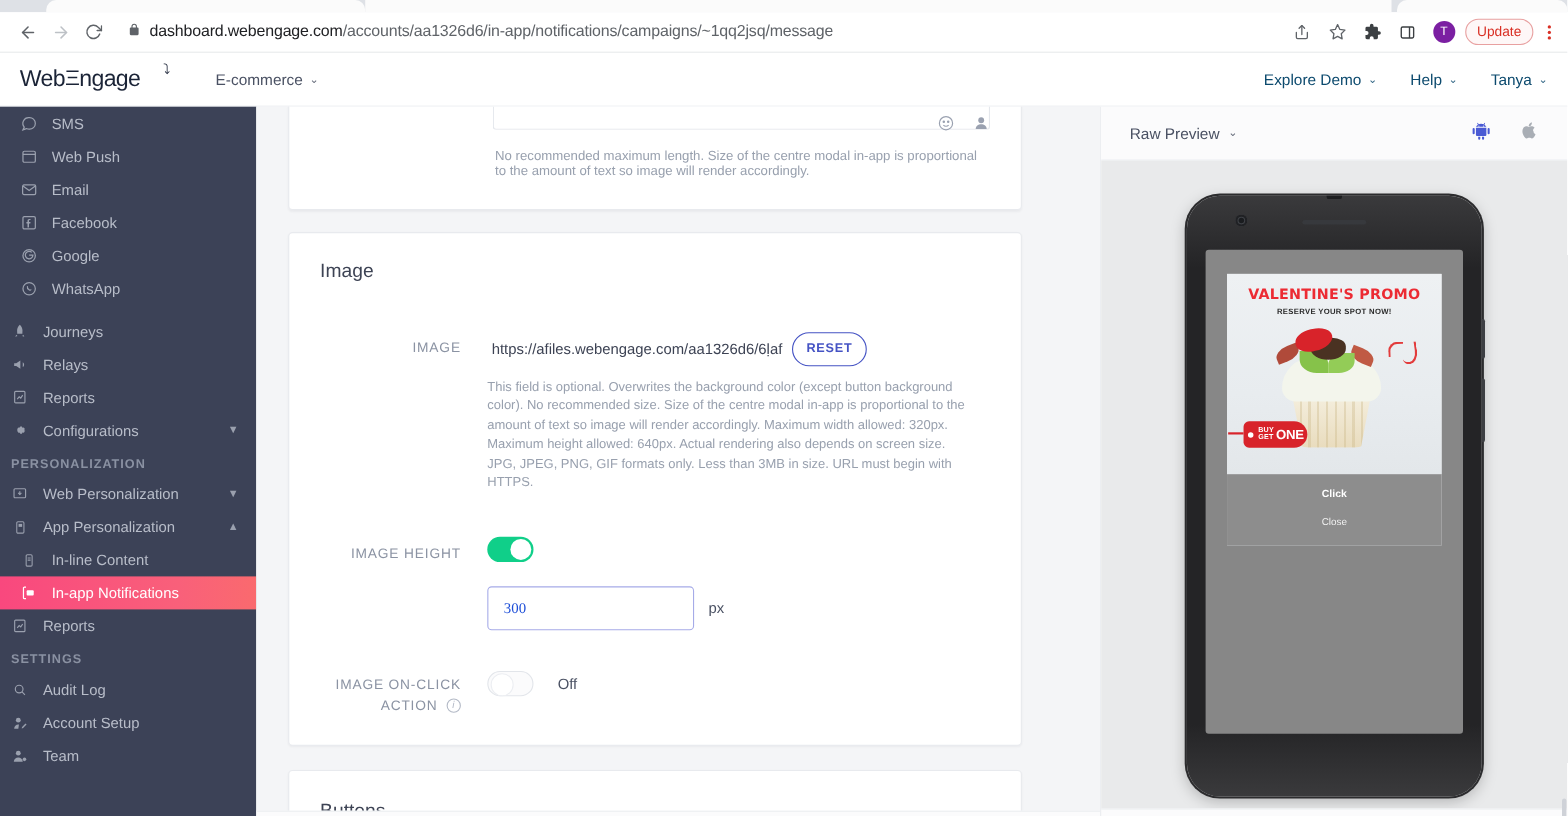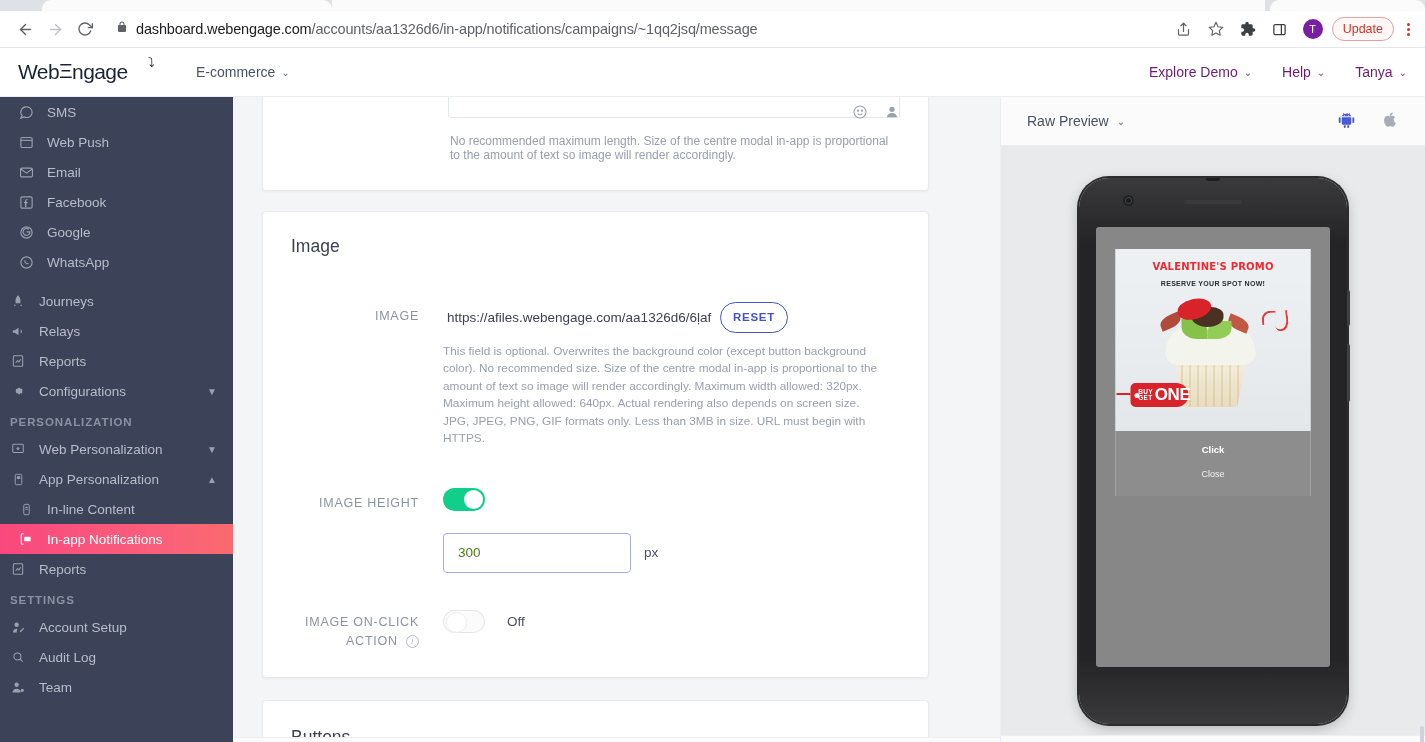--- a/index.html
+++ b/index.html
@@ -84,21 +84,21 @@
     transform: rotate(18px);
   }
   .header-sel {
     margin-left: 28px; font-size: 14px; color: #4a5163;
     display: flex; align-items: center; gap: 6px;
   }
   .header-right {
     margin-left: auto; display: flex; align-items: center; gap: 30px;
   }
   .header-right .hitem {
-    font-size: 14px; color: #701a75; display: flex; align-items: center; gap: 6px;
+    font-size: 14px; color: #0c4a6e; display: flex; align-items: center; gap: 6px;
   }
   .caret { font-size: 10px; opacity: 0.85; }
 
   
   .body-wrap { display: flex; height: 656px; }
 
   
   .sidebar {
     width: 233px; background: #3c4257; flex: 0 0 233px;
     overflow: hidden; position: relative;
@@ -193,22 +193,22 @@
     border: 1px solid #e2e5ea; position: relative; flex: 0 0 42px;
   }
   .toggle-off::after {
     content: ''; position: absolute; left: 2px; top: 1px;
     width: 19px; height: 19px; border-radius: 50%; background: #ffffff;
     border: 1px solid #eceef2;
   }
   .height-input-wrap { margin-top: 22px; display: flex; align-items: center; gap: 13px; }
   .height-input {
     width: 188px; height: 40px; border: 1.4px solid #a6abe8; border-radius: 4px;
-    font-size: 13.5px; color: #4d7c0f; padding: 0 14px; outline: none;
-    background: #fff; font-family: Liberation Sans, sans-serif;
+    font-size: 13.5px; color: #1d4ed8; padding: 0 14px; outline: none;
+    background: #fff; font-family: Liberation Serif, serif;
   }
   .px-label { font-size: 13.5px; color: #4a5163; }
   .onclick-row { margin-top: 37px; }
   .onclick-row .flabel { text-align: right; padding-top: 3px; }
   .off-text { font-size: 13.5px; color: #4a5163; margin-left: 22px; }
   .info-dot {
     display: inline-flex; width: 13px; height: 13px; border-radius: 50%;
     border: 1px solid #b3b9c6; color: #b3b9c6; font-size: 9px;
     align-items: center; justify-content: center; vertical-align: middle;
     margin-left: 4px; font-style: italic;
@@ -277,21 +277,21 @@
     position: absolute; left: 50%; transform: translateX(-50%); top: 22px;
     width: 195px; background: #e7eaed;
   }
   .promo-img {
     width: 195px; height: 182px;
     background: linear-gradient(180deg,#eef1f3 0%, #e8ecef 60%, #e3e7ea 100%);
     position: relative; overflow: hidden;
   }
   .promo-title {
     position: absolute; top: 12px; left: 0; right: 0; text-align: center;
-    font-size: 10px; font-weight: bold; color: #ec2b33;
+    font-size: 13px; font-weight: bold; color: #ec2b33;
     letter-spacing: 0.2px; font-family: "DejaVu Sans", sans-serif;
   }
   .promo-sub {
     position: absolute; top: 31px; left: 0; right: 0; text-align: center;
     font-size: 7px; font-weight: bold; color: #2b2b2b; letter-spacing: 0.3px;
   }
   .cupcake { position: absolute; left: 40px; top: 46px; width: 110px; height: 120px; }
   .cc-base {
     position: absolute; left: 18px; top: 58px; width: 74px; height: 54px;
     background: linear-gradient(180deg,#f6f1e2 0%, #e9dcbe 100%);
@@ -349,21 +349,21 @@
   .buy-tag::before {
     content:''; position:absolute; left:-14px; top:10px; width:14px; height:1.5px;
     background: #d8232a;
   }
   .buy-tag::after {
     content:''; position:absolute; left:4px; top:9.5px; width:5px; height:5px;
     border-radius:50%; background:#fff;
   }
   .tag-stack { display:flex; flex-direction:column; line-height:1; margin-left:10px; }
   .tag-stack b { font-size: 6.5px; letter-spacing: 0.2px; }
-  .tag-one { font-size: 17px; font-weight: bold; letter-spacing: -0.3px; }
+  .tag-one { font-size: 12px; font-weight: bold; letter-spacing: -0.3px; }
   .modal-actions {
     background: #8d8d8d; padding: 6px 0 10px 0; text-align: center;
   }
   .ma-click {
     color: #ffffff; font-size: 9.5px; font-weight: bold; padding: 7px 0;
   }
   .ma-close {
     color: #f0f0f0; font-size: 9px; padding: 7px 0;
   }
   .save-btn {
@@ -623,36 +623,36 @@
             <polyline points="8 15 11 11.5 13.5 13.5 16.5 9"></polyline>
           </svg>
       </span>
       <span class="slabel">Reports</span>
     </div>
 
     <div class="side-group">SETTINGS</div>
 
     <div class="side-item">
       <span class="sicon">
+        <svg width="14" height="14" viewBox="0 0 24 24" fill="none" stroke="currentColor" stroke-width="1.8">
+            <circle cx="11" cy="11" r="6"></circle>
+            <line x1="15.5" y1="15.5" x2="20" y2="20"></line>
+          </svg>
+      </span>
+      <span class="slabel">Audit Log</span>
+    </div>
+    <div class="side-item">
+      <span class="sicon">
         <svg width="15" height="15" viewBox="0 0 24 24" fill="currentColor">
             <circle cx="9" cy="7.5" r="3.5"></circle>
             <path d="M3 20c0-3.3 2.7-6 6-6h1l-1 6H3z"></path>
             <path d="M19.5 12.5 21 14l-5 5-2 .5.5-2z"></path>
           </svg>
       </span>
       <span class="slabel">Account Setup</span>
-    </div>
-    <div class="side-item">
-      <span class="sicon">
-        <svg width="14" height="14" viewBox="0 0 24 24" fill="none" stroke="currentColor" stroke-width="1.8">
-            <circle cx="11" cy="11" r="6"></circle>
-            <line x1="15.5" y1="15.5" x2="20" y2="20"></line>
-          </svg>
-      </span>
-      <span class="slabel">Audit Log</span>
     </div>
     <div class="side-item">
       <span class="sicon">
         <svg width="15" height="15" viewBox="0 0 24 24" fill="currentColor">
             <circle cx="9" cy="7.5" r="3.5"></circle>
             <path d="M2.5 20c0-3.3 2.9-6 6.5-6s6.5 2.7 6.5 6z"></path>
             <circle cx="18" cy="16.5" r="2.6"></circle>
           </svg>
       </span>
       <span class="slabel">Team</span>

